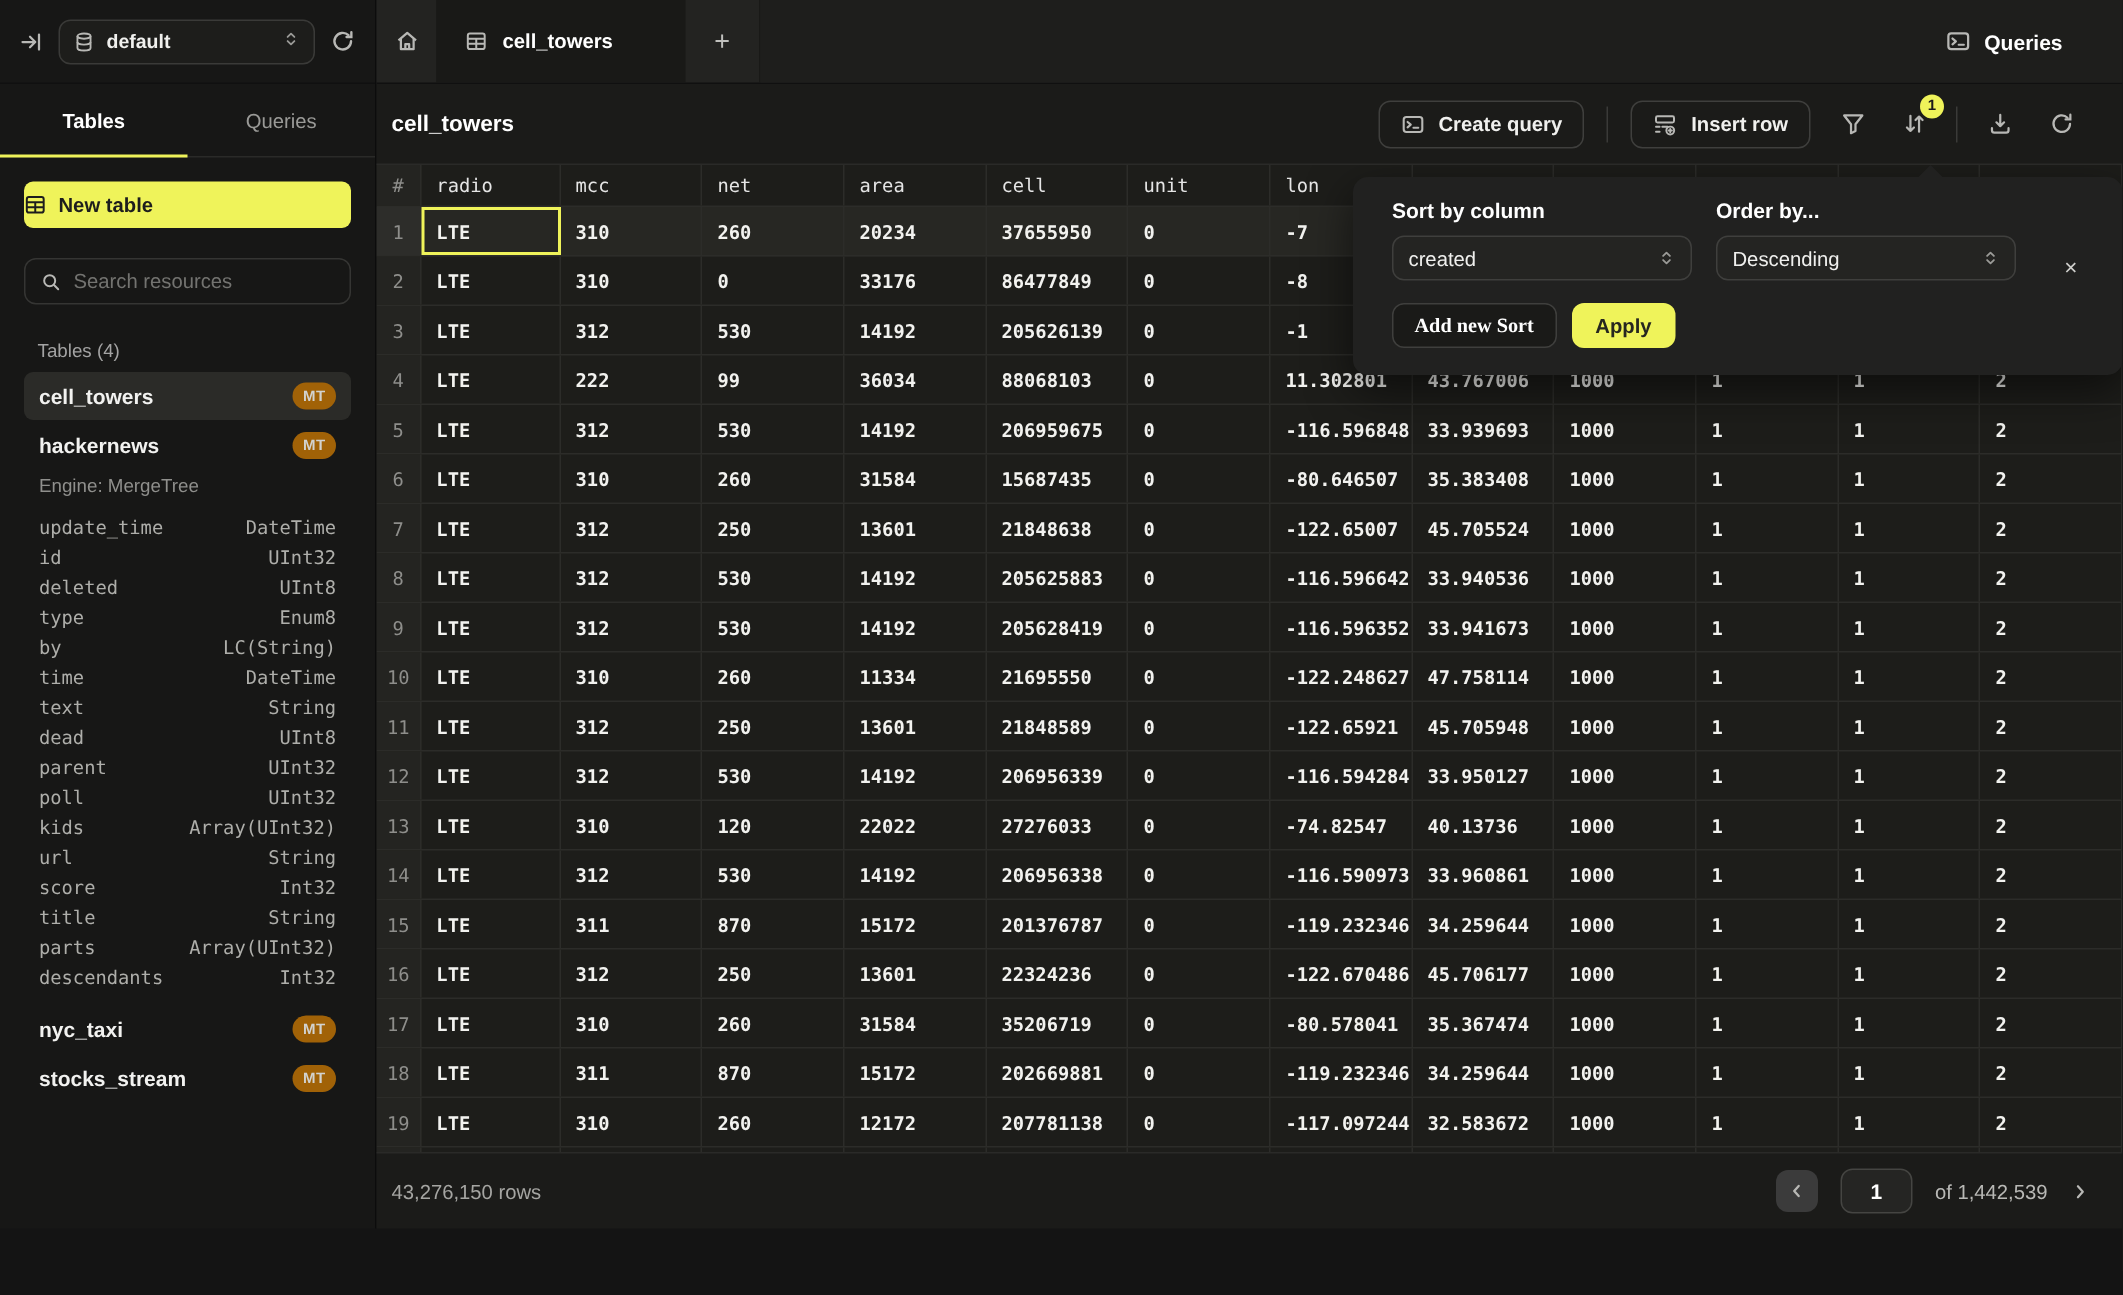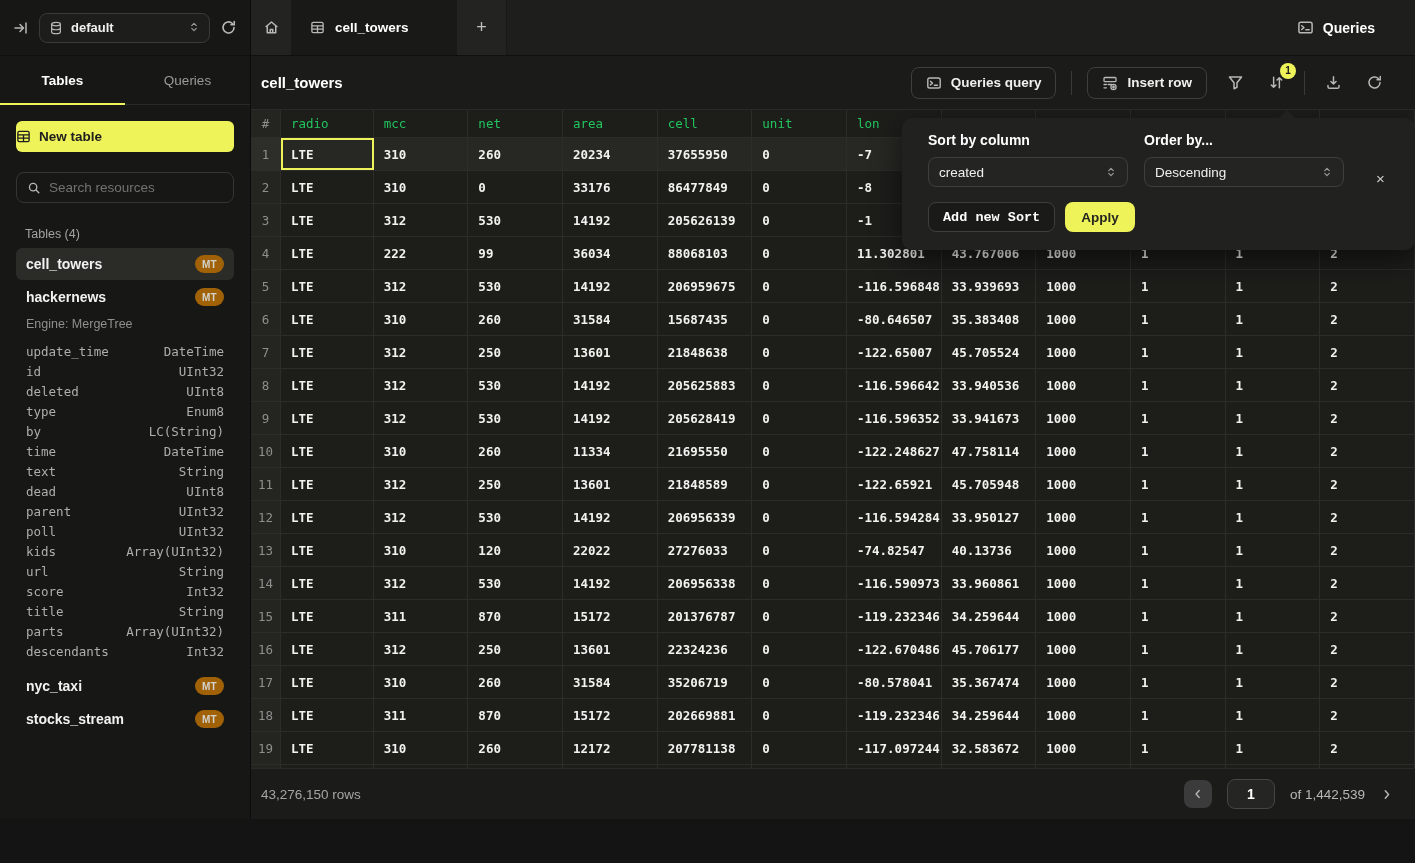--- a/index.html
+++ b/index.html
@@ -49,36 +49,36 @@
   .vdiv{width:1px;height:24px;background:#3a3a38;}
   .icon-btn{width:26px;height:26px;display:flex;align-items:center;justify-content:center;color:#c9c9c6;cursor:pointer;position:relative;background:none;border:none;}
   .count-badge{position:absolute;top:-7px;right:-7px;width:16px;height:16px;border-radius:50%;background:var(--accent);color:#1a1a1a;font-size:10px;font-weight:700;display:flex;align-items:center;justify-content:center;}
 
   .table-area{flex:1;position:relative;background:#1d1d1a;overflow:hidden;}
   .grid{font-family:"DejaVu Sans Mono",monospace;font-size:12.5px;}
   .grid-row{display:flex;height:33px;border-bottom:1px solid var(--line);}
   .grid-row.grid-header{height:28px;color:#8e8e8b;}
   .grid-row.selected{background:#272723;}
   .cell{border-right:1px solid var(--line);padding:0 10px;display:flex;align-items:center;overflow:hidden;white-space:nowrap;color:#f2f2ef;font-weight:700;}
-  .grid-header .cell{font-weight:400;color:#22c55e;}
+  .grid-header .cell{font-weight:400;color:#e5e5e5;}
   .c0{width:32px;justify-content:center;padding:0;background:#242421;color:#8e8e8b !important;font-weight:400 !important;}
   .grid-row.selected .c0{background:#2d2d2a;}
   .c1{width:98px;}
   .cstd{width:100px;}
   .cell-focus{outline:2px solid var(--accent);outline-offset:-2px;}
 
   
   .popover{position:absolute;top:8px;right:0;width:513px;height:132px;background:#212120;border-radius:10px;box-shadow:0 10px 30px rgba(0,0,0,.55);padding:14px 26px 16px;z-index:5;}
   .popover::before{content:"";position:absolute;top:-8px;left:377px;border:8px solid transparent;border-bottom-color:#212120;border-top:none;}
   .pop-row{display:flex;gap:16px;align-items:flex-start;}
   .pop-group .pop-label{font-size:14px;font-weight:700;color:#fff;display:block;margin-bottom:9px;}
   .pop-select{width:200px;height:30px;border:1px solid #3f3f3d;border-radius:8px;background:#242422;display:flex;align-items:center;justify-content:space-between;padding:0 10px;font-size:13.5px;color:#f0f0ee;cursor:pointer;}
   .pop-close{margin-left:12px;margin-top:34px;width:24px;height:24px;background:none;border:none;color:#cfcfcc;font-size:15px;cursor:pointer;display:flex;align-items:center;justify-content:center;}
   .pop-buttons{margin-top:12px;display:flex;gap:10px;}
-  .add-sort{height:30px;border:1px solid #3f3f3d;border-radius:8px;background:#1a1a18;padding:0 14px;color:#fff;font-size:13.5px;font-weight:600;cursor:pointer;font-family:Liberation Mono, monospace;}
+  .add-sort{height:30px;border:1px solid #3f3f3d;border-radius:8px;background:#1a1a18;padding:0 14px;color:#fff;font-size:13.5px;font-weight:600;cursor:pointer;font-family:Liberation Serif, serif;}
   .apply{height:30px;border:none;border-radius:8px;background:var(--accent);padding:0 16px;color:#26261f;font-size:13.5px;font-weight:700;cursor:pointer;font-family:inherit;}
 
   
   .table-footer{height:51px;border-top:1px solid #2a2a28;background:var(--panel);display:flex;align-items:center;padding:0 22px 0 10px;}
   .row-count{color:#a5a5a2;font-size:13.5px;}
   .pagination{margin-left:auto;display:flex;align-items:center;gap:15px;}
   .prev-btn{width:28px;height:28px;border-radius:8px;background:#3b3b3b;border:none;color:#222220;display:flex;align-items:center;justify-content:center;cursor:default;}
   .page-box{width:48px;height:30px;border:1px solid #454542;border-radius:8px;background:#252523;text-align:center;font-size:14px;font-weight:600;color:#fff;font-family:inherit;outline:none;}
   .of-text{color:#b8b8b5;font-size:13.5px;}
   .next-btn{background:none;border:none;color:#9a9a97;display:flex;align-items:center;cursor:pointer;}
@@ -274,21 +274,21 @@
     <div class="content-header">
       <span class="page-title">cell_towers</span>
       <div class="toolbar">
         <button class="btn">
           <span class="icon">
             <svg width="16" height="16" viewBox="0 0 16 16" fill="none" stroke="currentColor" stroke-width="1.4" stroke-linecap="round" stroke-linejoin="round">
                 <rect x="1.8" y="3" width="12.4" height="10" rx="1.8"></rect>
                 <path d="M4.4 6.3 6.5 8.1 4.4 9.9M8.3 10.2h3.2"></path>
               </svg>
           </span>
-          <span>Queries query</span>
+          <span>Create query</span>
         </button>
         <div class="vdiv"></div>
         <button class="btn">
           <span class="icon">
             <svg width="16" height="16" viewBox="0 0 16 16" fill="none" stroke="currentColor" stroke-width="1.3" stroke-linecap="round">
                 <rect x="2" y="2.5" width="12" height="4.2" rx="1"></rect>
                 <path d="M2 9.5h2.4M6.2 9.5h3.6M2 12.8h2.4"></path>
                 <circle cx="11.5" cy="12" r="2.6"></circle>
                 <path d="M11.5 10.9v2.2M10.4 12h2.2"></path>
               </svg>

